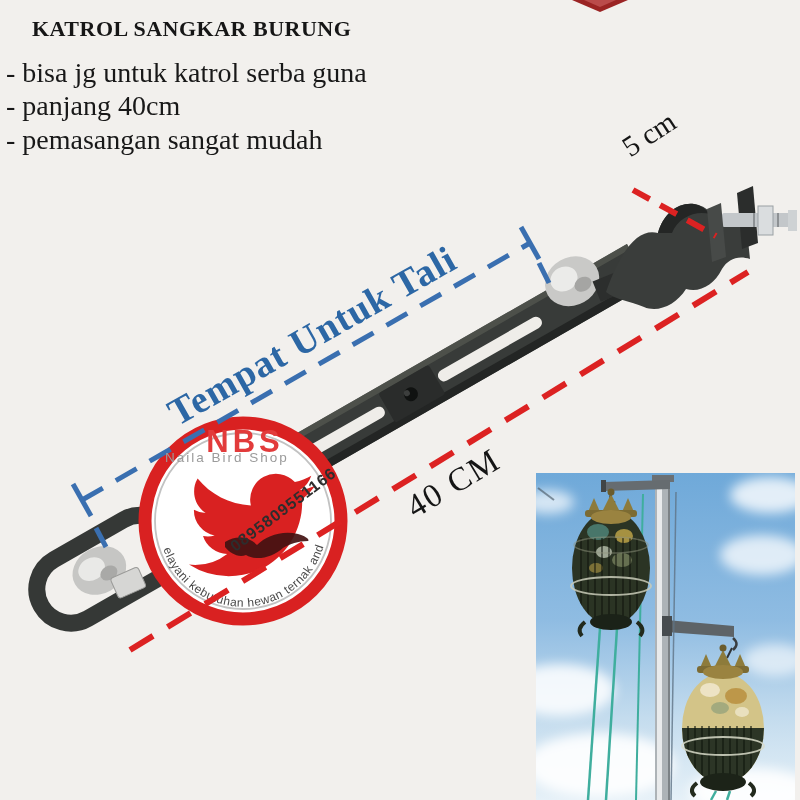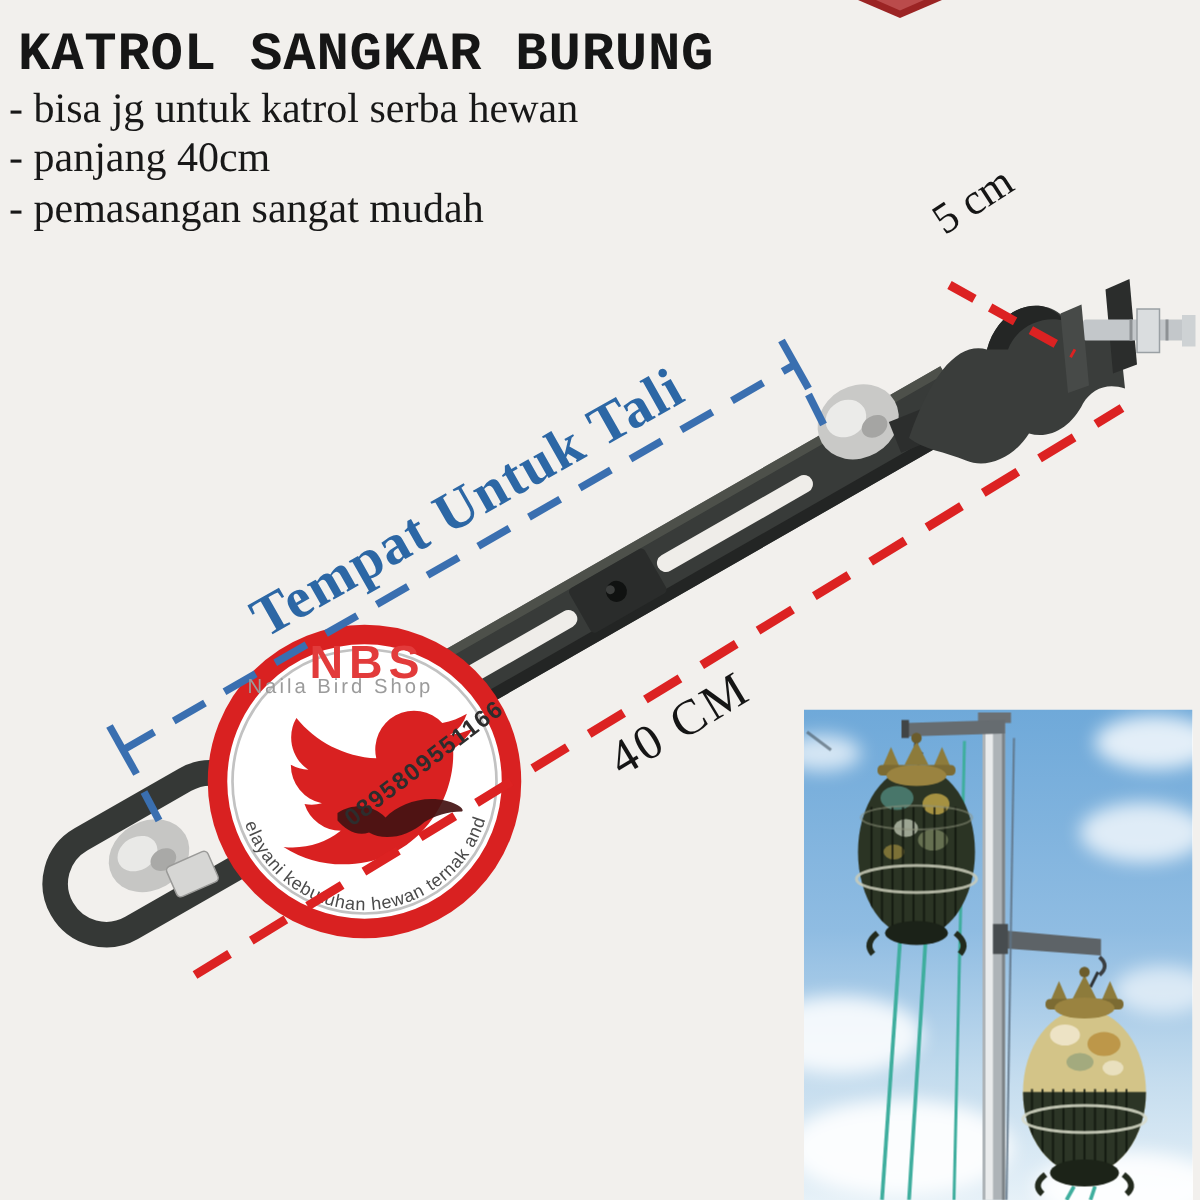--- a/index.html
+++ b/index.html
@@ -1,22 +1,22 @@
 <!DOCTYPE html>
 <html><head>
 <meta charset="utf-8">
 <style>
   html,body{margin:0;padding:0;}
   body{width:800px;height:800px;overflow:hidden;background:#f2f0ed;
        font-family:"Liberation Serif",serif;}
   .stage{position:relative;width:800px;height:800px;background:#f2f0ed;}
   .stage > svg{position:absolute;left:0;top:0;}
   .abs{position:absolute;white-space:nowrap;}
-  .title{left:12px;top:16px;font-family:Liberation Mono, monospace;font-weight:700;
-         font-size:36px;letter-spacing:.5px;color:#161616;}
+  .title{left:32px;top:16px;font-family:Liberation Serif, serif;font-weight:700;
+         font-size:22px;letter-spacing:.5px;color:#161616;}
   .features{left:6px;top:56px;color:#181818;}
   .feature-line{height:33.4px;line-height:33.4px;font-size:28px;}
   .label-5cm{left:616px;top:136px;font-size:29px;color:#151515;
              transform:rotate(-33deg);transform-origin:0 0;}
   .label-tempat{left:160px;top:396px;font-size:38px;font-weight:700;color:#2c67a5;
                 letter-spacing:1px;transform:rotate(-29.5deg);transform-origin:0 0;}
   .label-40cm{left:400px;top:494px;font-size:33px;color:#151515;letter-spacing:2px;
               transform:rotate(-31deg);transform-origin:0 0;}
   .logo-nbs{left:185px;top:424px;width:120px;text-align:center;
             font-family:"Liberation Sans",sans-serif;font-weight:700;font-size:31px;
@@ -221,21 +221,21 @@
       <ellipse cx="723" cy="782" rx="23" ry="9" fill="#1c2318"></ellipse>
       <path d="M697,783 q-9,7 -2,13" stroke="#222a1d" stroke-width="4" fill="none"></path>
       <path d="M749,783 q9,7 2,13" stroke="#222a1d" stroke-width="4" fill="none"></path>
     </g>
   </g>
 </svg>
 
   <div class="abs title">KATROL SANGKAR BURUNG</div>
 
   <div class="abs features">
-    <div class="feature-line">- bisa jg untuk katrol serba hewan</div>
+    <div class="feature-line">- bisa jg untuk katrol serba guna</div>
     <div class="feature-line">- panjang 40cm</div>
     <div class="feature-line">- pemasangan sangat mudah</div>
   </div>
 
   <div class="abs label-5cm">5 cm</div>
   <div class="abs label-tempat">Tempat Untuk Tali</div>
   <div class="abs label-40cm">40 CM</div>
 
   <div class="abs logo-nbs">NBS</div>
   <div class="abs logo-name">Naila Bird Shop</div>

